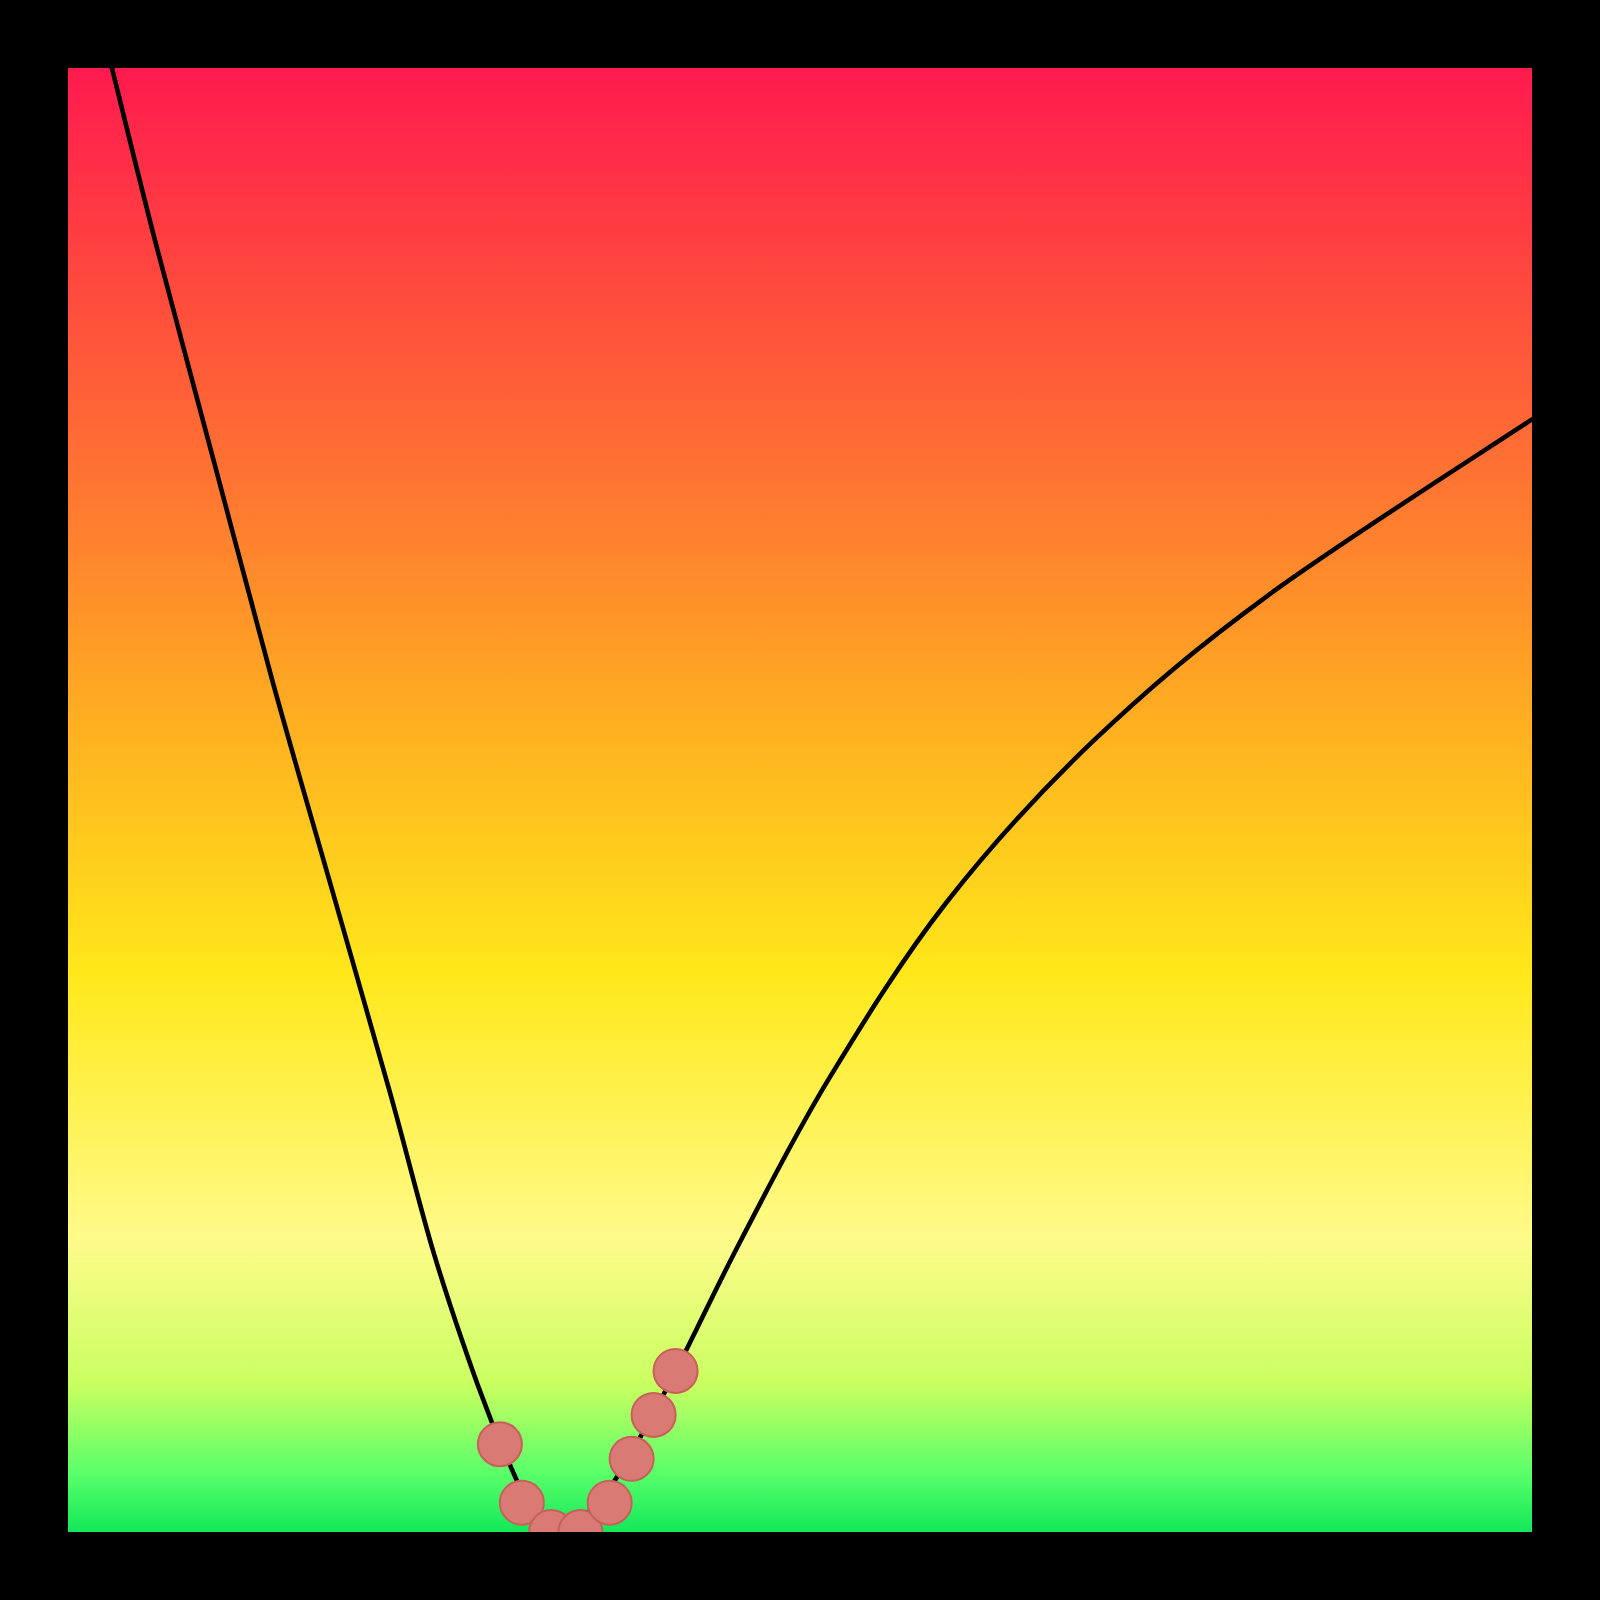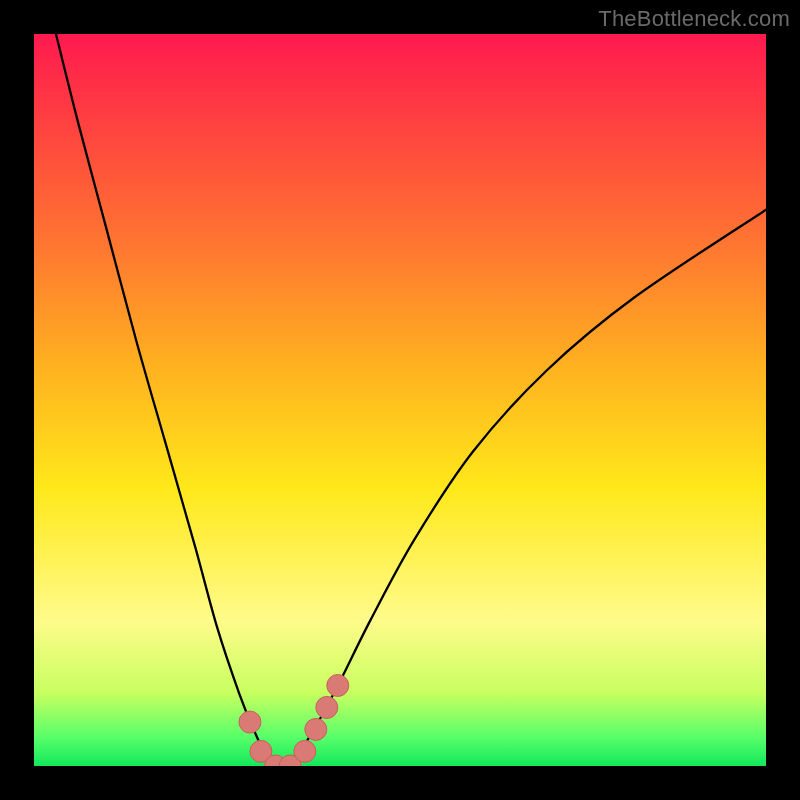--- a/index.html
+++ b/index.html
@@ -67,15 +67,14 @@
           <circle cx="241.56" cy="732" r="11" class="marker"></circle>
           <circle cx="256.2" cy="732" r="11" class="marker"></circle>
           <circle cx="270.84" cy="717.36" r="11" class="marker"></circle>
           <circle cx="281.82" cy="695.4" r="11" class="marker"></circle>
           <circle cx="292.8" cy="673.44" r="11" class="marker"></circle>
           <circle cx="303.78" cy="651.48" r="11" class="marker"></circle>
         </g>
     </svg>
   </div>
 
-  <div class="watermark">TheBottleneck.com</div>
 
 </div>
 
 </body></html>

